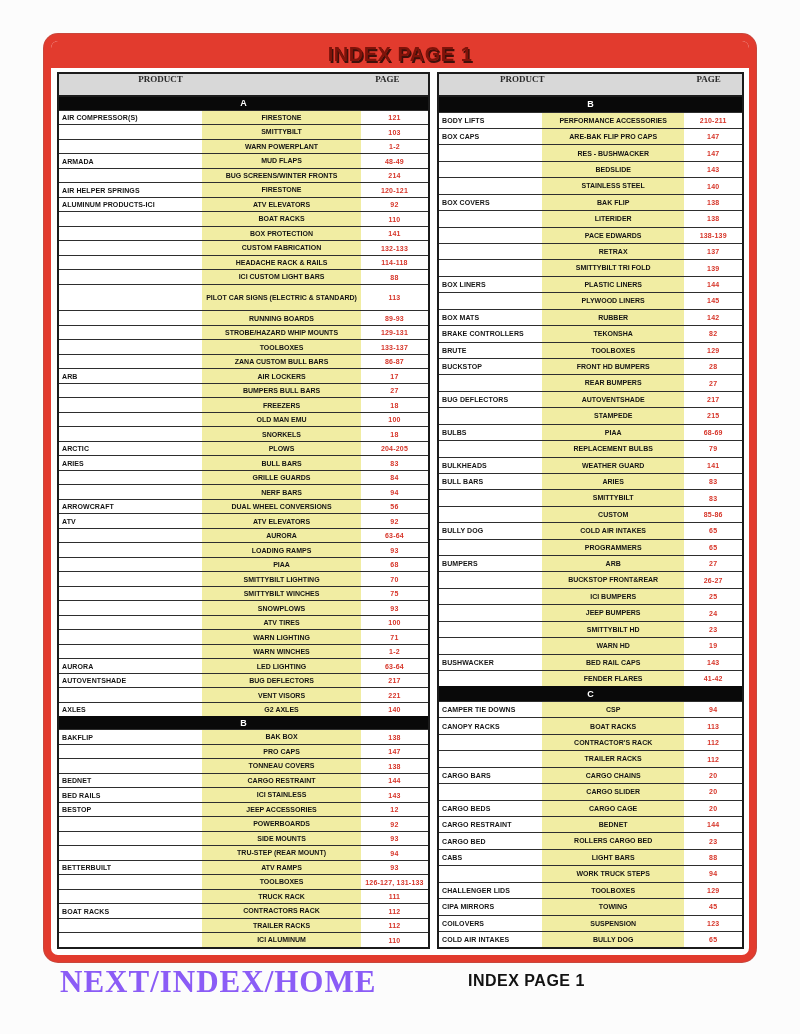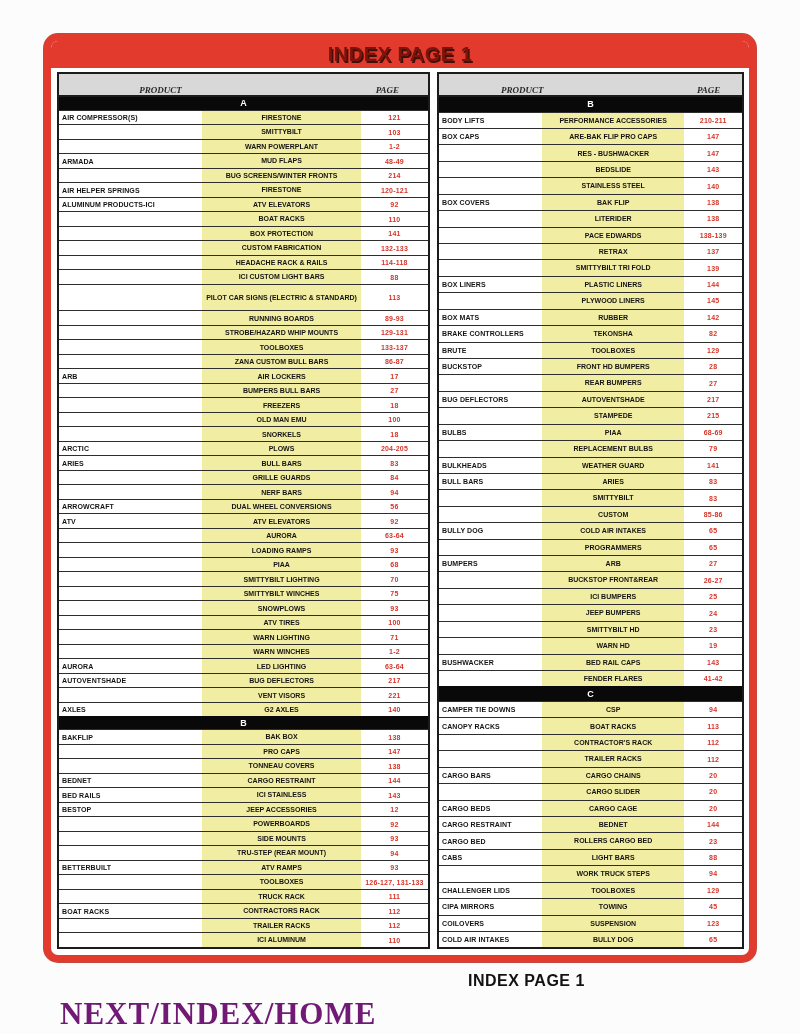--- a/index.html
+++ b/index.html
@@ -29,22 +29,22 @@
     display:flex;gap:7px;
   }
   .idx-table{
     box-sizing:border-box;border:2px solid #1b1b1b;background:#fff;
     display:flex;flex-direction:column;min-height:0;
   }
   .idx-table.left{width:373px;}
   .idx-table.right{flex:1;}
   .thead{
     height:21px;flex:0 0 21px;background:#d8d8d8;border-bottom:2px solid #1b1b1b;
-    display:flex;align-items:flex-end;
-    font-family:"Liberation Serif", serif;font-style:italic;font-weight:bold;
+    display:flex;align-items:flex-start;
+    font-family:"Liberation Serif", serif;font-weight:bold;
     font-size:9px;color:#2a2a2a;
   }
   .thead .h-product{width:55%;text-align:center;}
   .thead .h-page{width:22%;margin-left:auto;text-align:center;}
   .sec{
     flex:0.95 1 0;min-height:10px;background:#090909;color:#ffffff;
     display:flex;align-items:center;justify-content:center;
     font-size:9px;font-weight:bold;
   }
   .row{
@@ -59,21 +59,21 @@
   .c-prod{
     background:#f1eda3;justify-content:center;text-align:center;line-height:1.05;
     padding:0 2px;box-sizing:border-box;
   }
   .left .c-prod{width:43%;}
   .right .c-prod{width:47%;}
   .c-page{flex:1;justify-content:center;color:#d63428;letter-spacing:.2px;}
   .footer-nav{
     position:absolute;left:60px;top:964px;
     font-family:"Liberation Serif", serif;font-weight:bold;
-    font-size:31px;color:#701a75;letter-spacing:1px;margin-top:32px;
+    font-size:31px;color:#8b5cf6;letter-spacing:1px;
   }
   .footer-page{
     position:absolute;left:468px;top:972px;
     font-size:16px;font-weight:bold;color:#121212;letter-spacing:.5px;
   }
 </style>
 </head>
 <body>
 
 <div class="frame">

